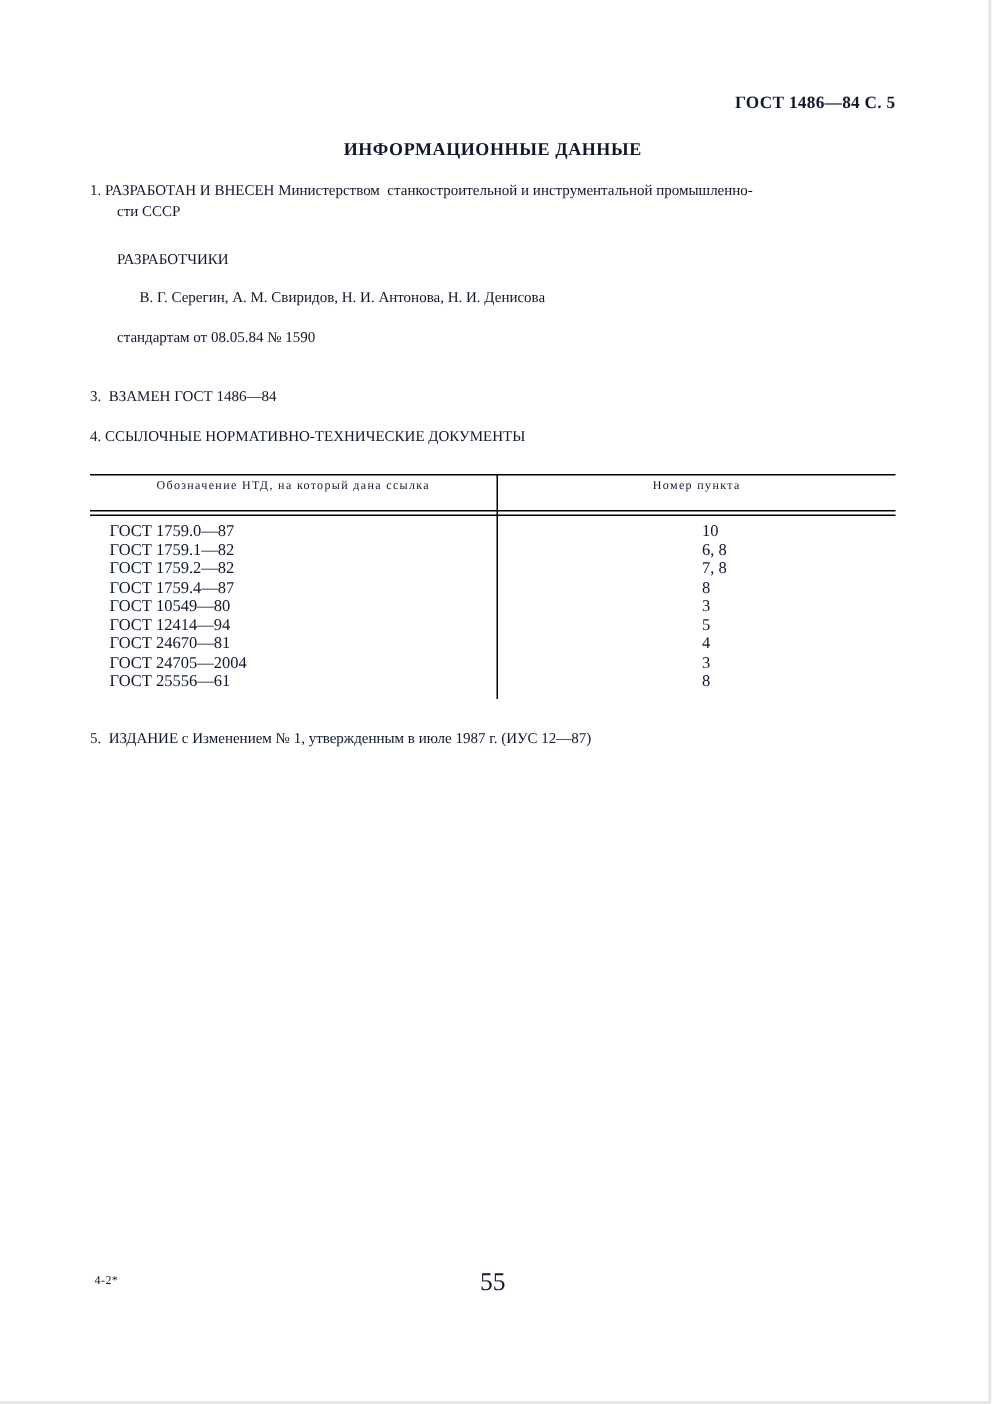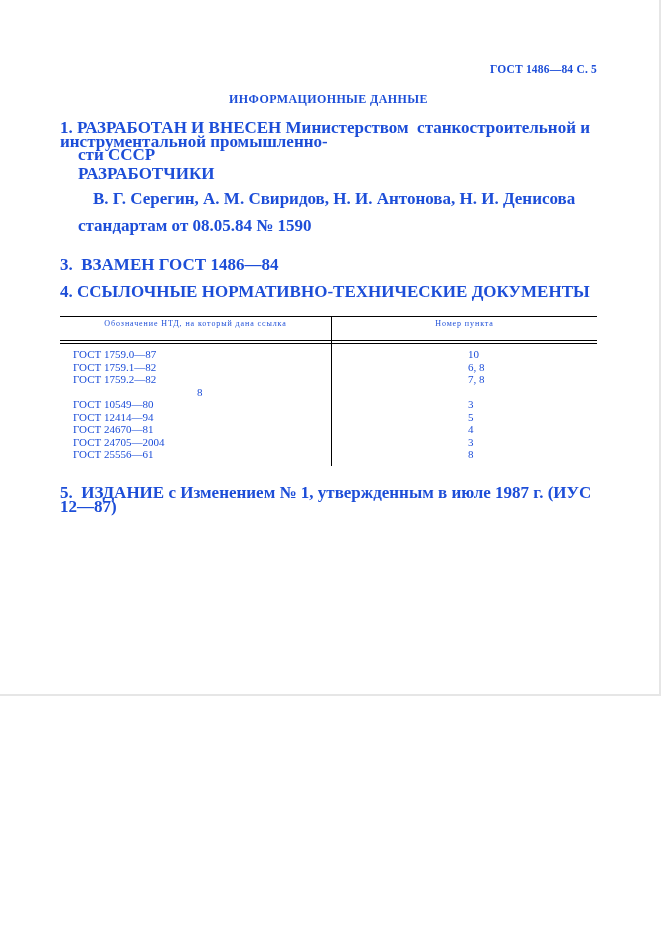--- a/index.html
+++ b/index.html
@@ -1,21 +1,21 @@
 <!DOCTYPE html>
 <html><head>
 <meta charset="utf-8">
 <style>
   html, body { margin: 0; padding: 0; background: #ffffff; }
   .page {
     position: relative;
     width: 661px;
-    height: 696px;
+    height: 936px;
     background: #ffffff;
-    color: #1d4ed8;
+    color: #0f172a;
     font-family: "Liberation Serif", "DejaVu Serif", serif;
     overflow: hidden;
     box-shadow: inset -2px -2px 0 #e6e6e6;
   }
   .abs { position: absolute; }
   .pre { white-space: pre-wrap; }
 
   .doc-ref {
     top: 63px; left: 60px; width: 537px;
     text-align: right;
@@ -23,21 +23,21 @@
     letter-spacing: 0.2px;
   }
   .doc-title {
     top: 92px; left: 60px; width: 537px;
     text-align: center;
     font-size: 12px; font-weight: bold;
     letter-spacing: 0.4px;
   }
   .para {
     left: 60px; width: 548px;
-    font-size: 17px; font-weight: bold;
+    font-size: 10px; font-weight: normal;
     line-height: 13.5px;
   }
   .para .cont { padding-left: 18px; }
   .p-item1 { top: 121px; }
   .p-devhead { top: 167px; left: 78px; width: 520px; }
   .p-devs { top: 192px; left: 93px; width: 520px; }
   .p-item2 { top: 219px; }
   .p-item3 { top: 258px; }
   .p-item4 { top: 285px; }
   .p-item5 { top: 486px; }
@@ -111,20 +111,21 @@
       </div>
       <div class="trow">
         <span class="tc1">ГОСТ 1759.1—82</span>
         <span class="tc2">6, 8</span>
       </div>
       <div class="trow">
         <span class="tc1">ГОСТ 1759.2—82</span>
         <span class="tc2">7, 8</span>
       </div>
       <div class="trow">
+        <span class="tc1">ГОСТ 1759.4—87</span>
         <span class="tc2">8</span>
       </div>
       <div class="trow">
         <span class="tc1">ГОСТ 10549—80</span>
         <span class="tc2">3</span>
       </div>
       <div class="trow">
         <span class="tc1">ГОСТ 12414—94</span>
         <span class="tc2">5</span>
       </div>

